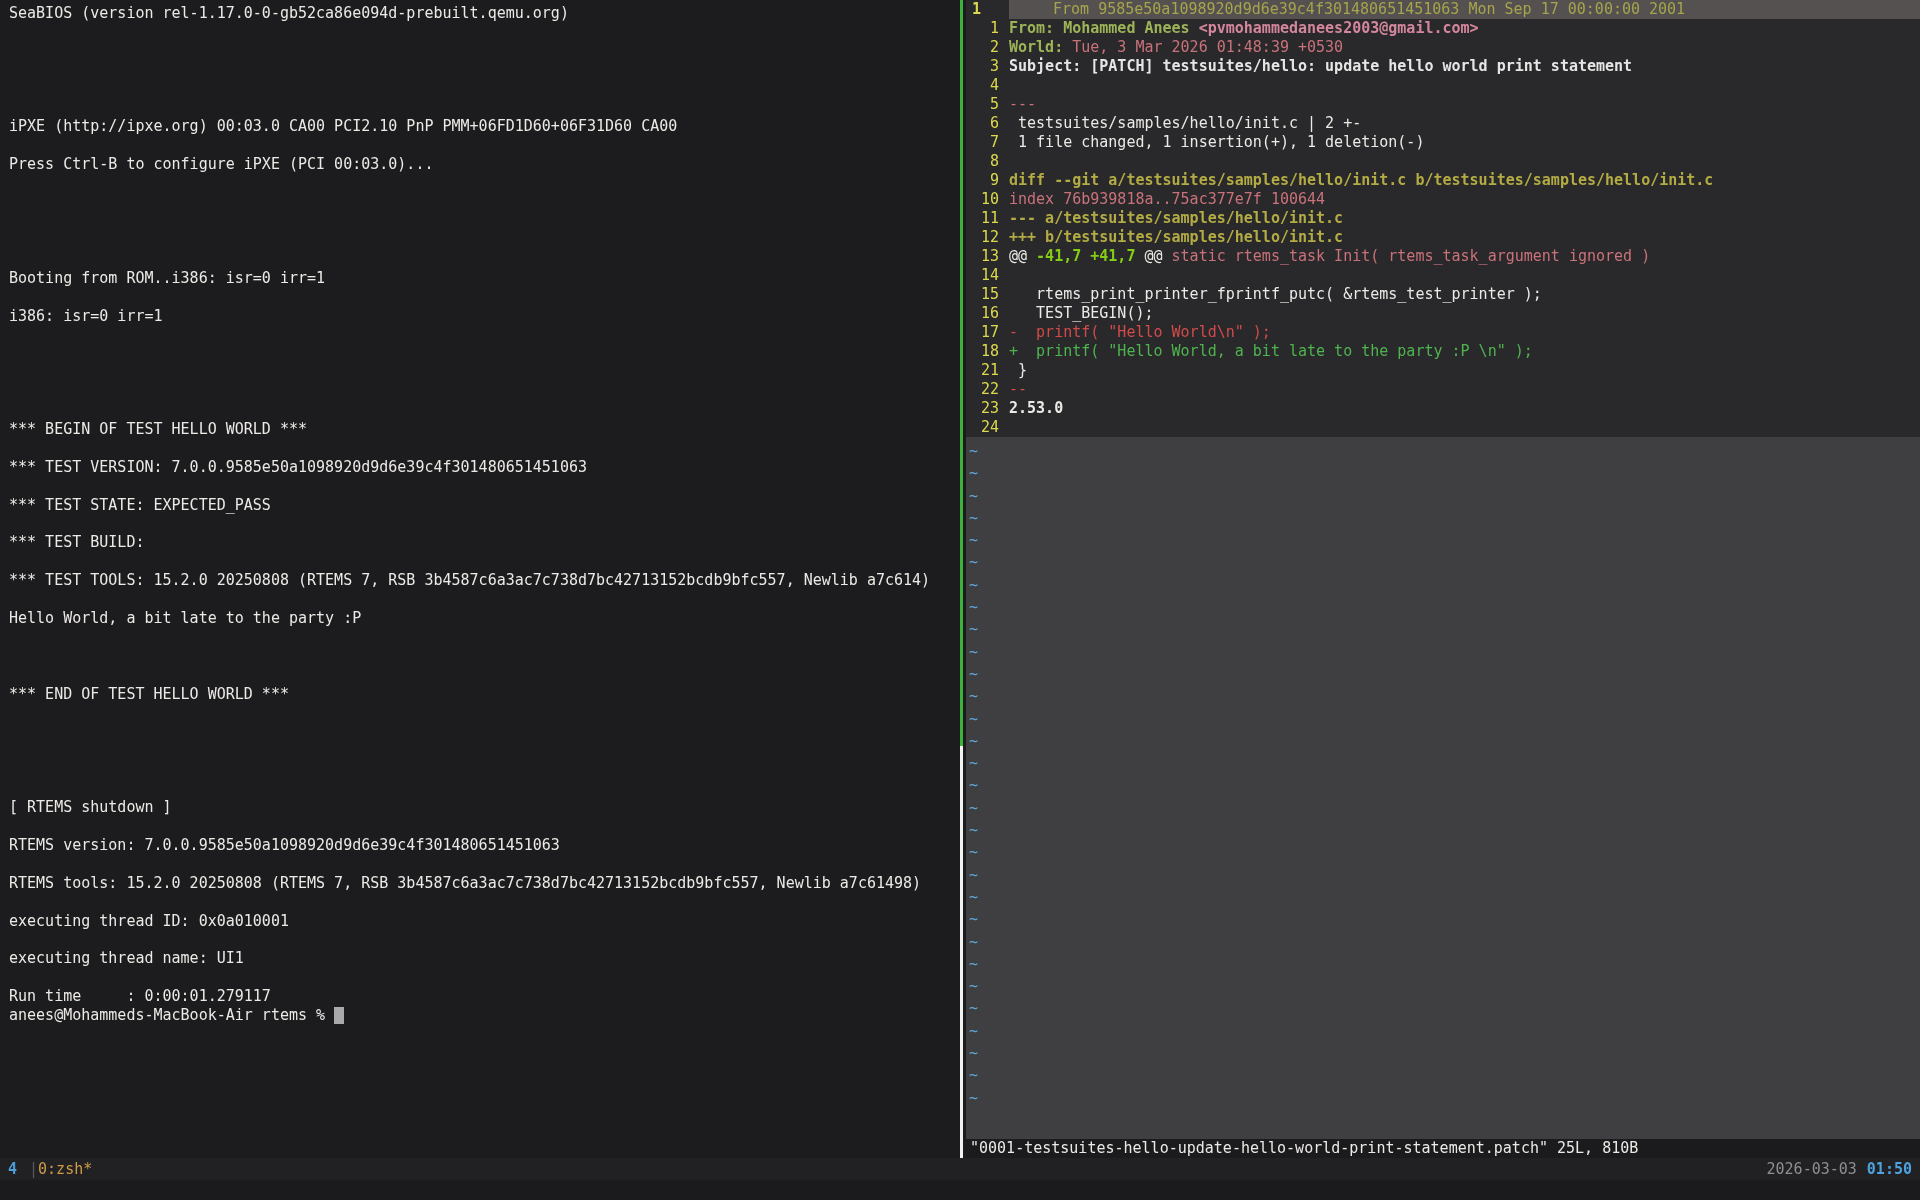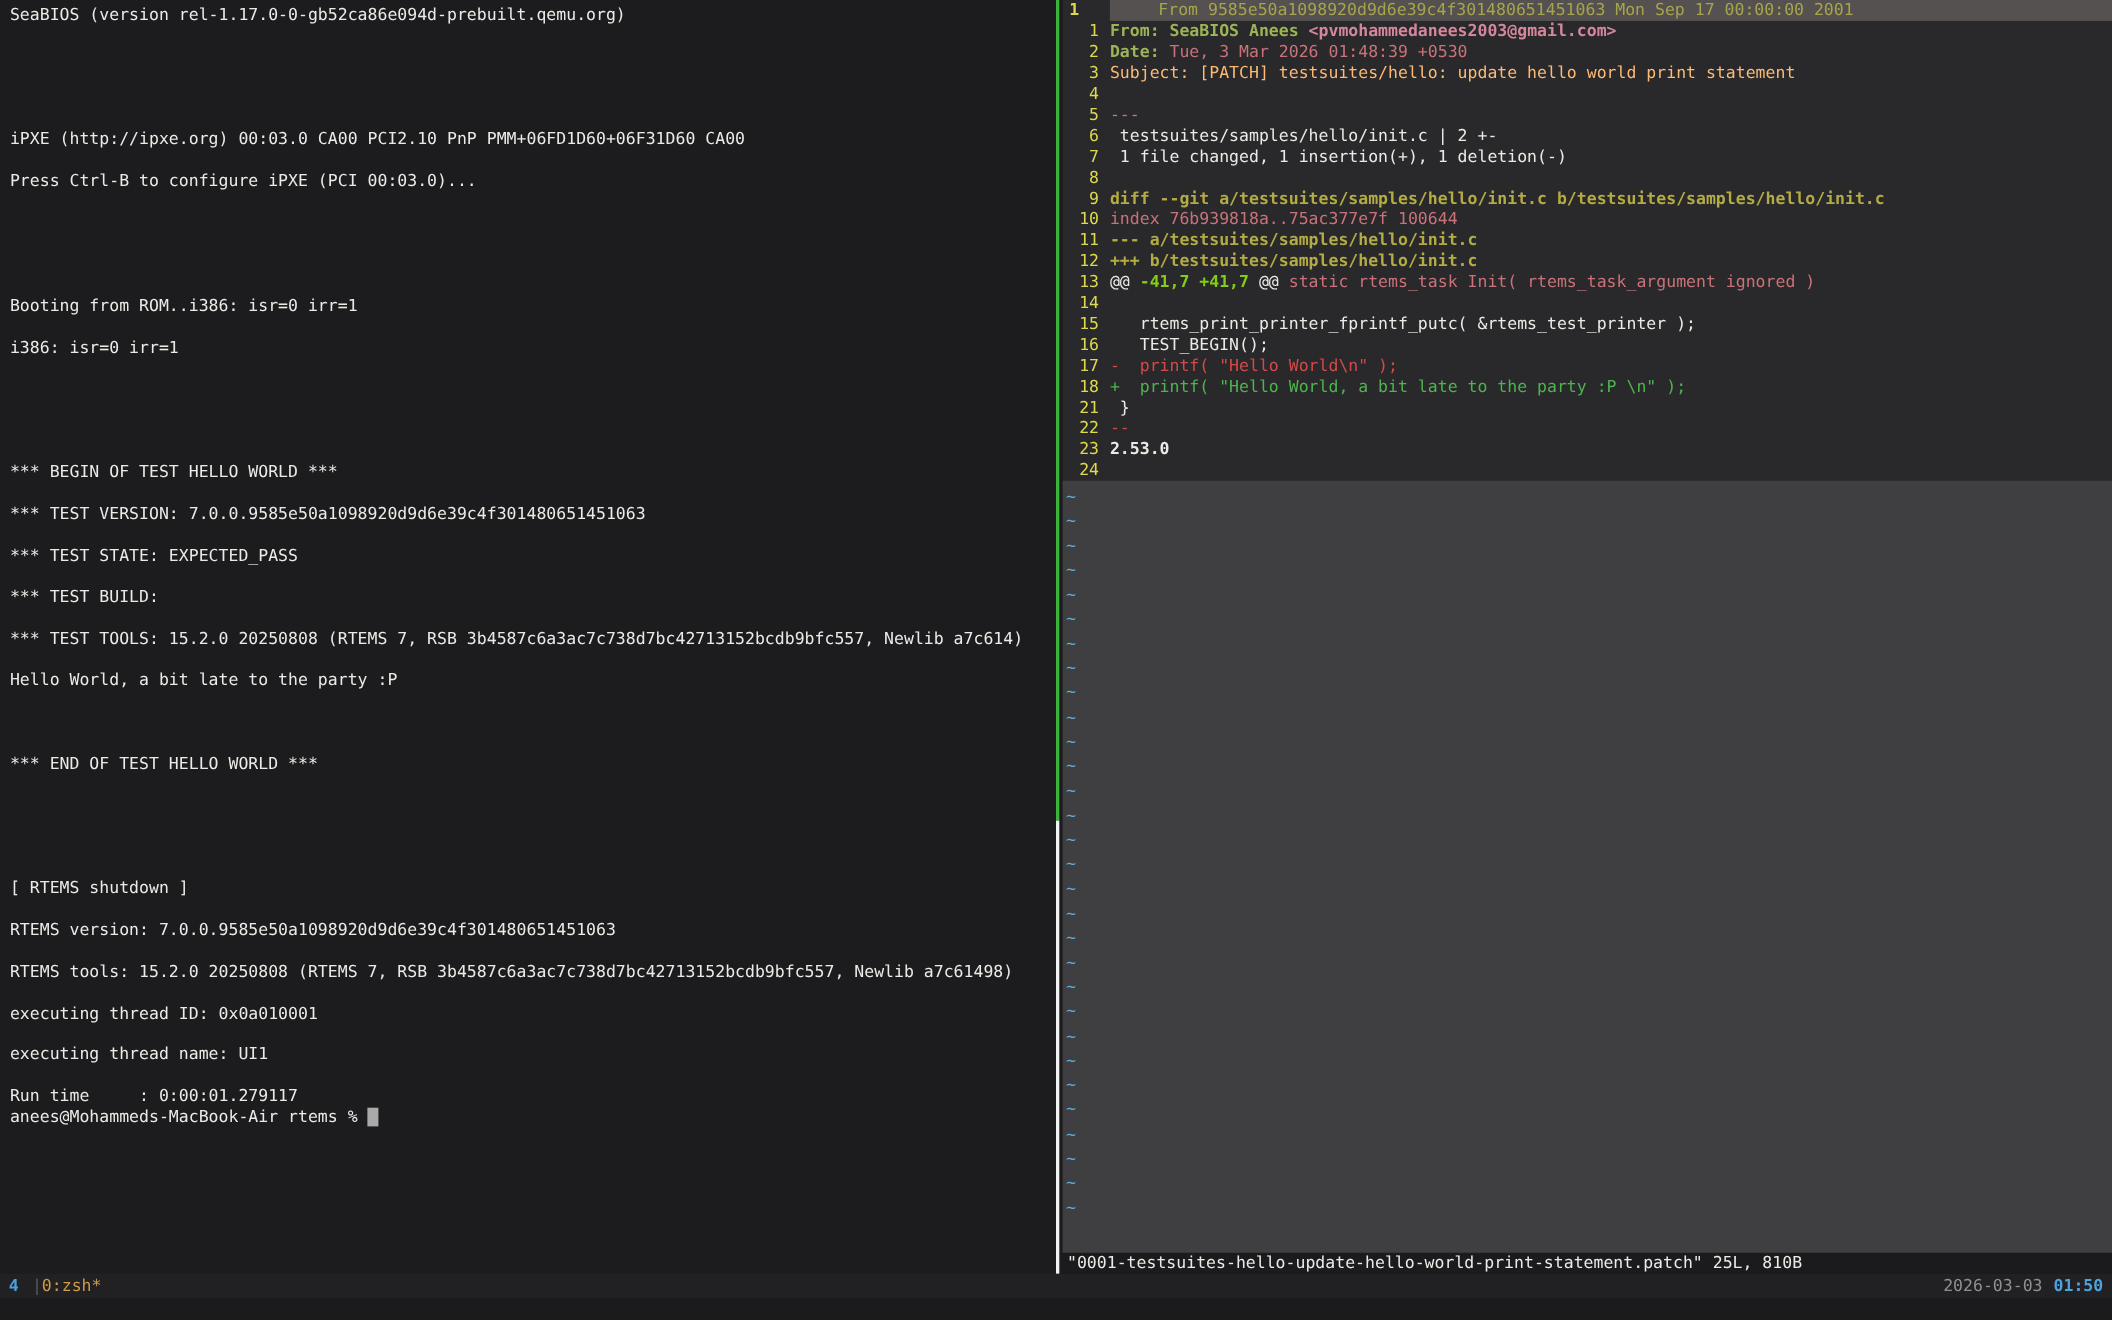--- a/index.html
+++ b/index.html
@@ -28,21 +28,21 @@
 
   .seg.w  { color:#eceae6; }
   .seg.wb { color:#eceae6; font-weight:bold; }
   .seg.cl { color:#a6a44c; }
   .seg.g  { color:#9cb457; font-weight:bold; }
   .seg.p  { color:#d4879c; font-weight:bold; }
   .seg.r  { color:#c9727a;margin-top:32px; }
   .seg.rb { color:#84cc16; font-weight:bold; }
   .seg.R  { color:#d24a4a; }
   .seg.G  { color:#4eb44e; }
-  .seg.y  { color:#fdba74; font-weight:normal; }
+  .seg.y  { color:#e5e5e5; font-weight:bold; }
   .seg.o  { color:#b3ab44; font-weight:bold; }
 
   .empty-area { background:#3f3f41; flex:1; overflow:hidden; }
   .empty-area pre { color:#62a9dc; line-height:22.3px; padding:3px 0 0 3px; white-space:pre; }
   .vim-msgline { background:#1b1b1d; height:19px; line-height:19px; white-space:pre; padding-left:4px; color:#eceae6; }
 
   
   .tmux-bar { position:absolute; left:0; top:1158px; width:1920px; height:22px; background:#212123;
               display:flex; align-items:center; font-size:15px; }
   .sess { color:#4d9fdc; font-weight:bold; margin-left:8px; }
@@ -115,22 +115,22 @@
 </div>
 
 <div class="divider">
   <div class="seg-top"></div>
   <div class="seg-bottom"></div>
 </div>
 
 <div class="right-pane">
   <div class="editor-rows">
       <div class="row cursorline"><span class="ln abs">1   </span><span class="content"><span class="seg cl">From 9585e50a1098920d9d6e39c4f301480651451063 Mon Sep 17 00:00:00 2001</span></span></div>
-      <div class="row"><span class="ln">  1 </span><span class="content"><span class="seg g">From: SeaBIOS Anees </span><span class="seg p">&lt;pvmohammedanees2003@gmail.com&gt;</span></span></div>
-      <div class="row"><span class="ln">  2 </span><span class="content"><span class="seg g">Date: </span><span class="seg r">Tue, 3 Mar 2026 01:48:39 +0530</span></span></div>
+      <div class="row"><span class="ln">  1 </span><span class="content"><span class="seg g">From: Mohammed Anees </span><span class="seg p">&lt;pvmohammedanees2003@gmail.com&gt;</span></span></div>
+      <div class="row"><span class="ln">  2 </span><span class="content"><span class="seg g">World: </span><span class="seg r">Tue, 3 Mar 2026 01:48:39 +0530</span></span></div>
       <div class="row"><span class="ln">  3 </span><span class="content"><span class="seg y">Subject: [PATCH] testsuites/hello: update hello world print statement</span></span></div>
       <div class="row"><span class="ln">  4 </span><span class="content"></span></div>
       <div class="row"><span class="ln">  5 </span><span class="content"><span class="seg r">---</span></span></div>
       <div class="row"><span class="ln">  6 </span><span class="content"><span class="seg w"> testsuites/samples/hello/init.c | 2 +-</span></span></div>
       <div class="row"><span class="ln">  7 </span><span class="content"><span class="seg w"> 1 file changed, 1 insertion(+), 1 deletion(-)</span></span></div>
       <div class="row"><span class="ln">  8 </span><span class="content"></span></div>
       <div class="row"><span class="ln">  9 </span><span class="content"><span class="seg o">diff --git a/testsuites/samples/hello/init.c b/testsuites/samples/hello/init.c</span></span></div>
       <div class="row"><span class="ln"> 10 </span><span class="content"><span class="seg r">index 76b939818a..75ac377e7f 100644</span></span></div>
       <div class="row"><span class="ln"> 11 </span><span class="content"><span class="seg o">--- a/testsuites/samples/hello/init.c</span></span></div>
       <div class="row"><span class="ln"> 12 </span><span class="content"><span class="seg o">+++ b/testsuites/samples/hello/init.c</span></span></div>

